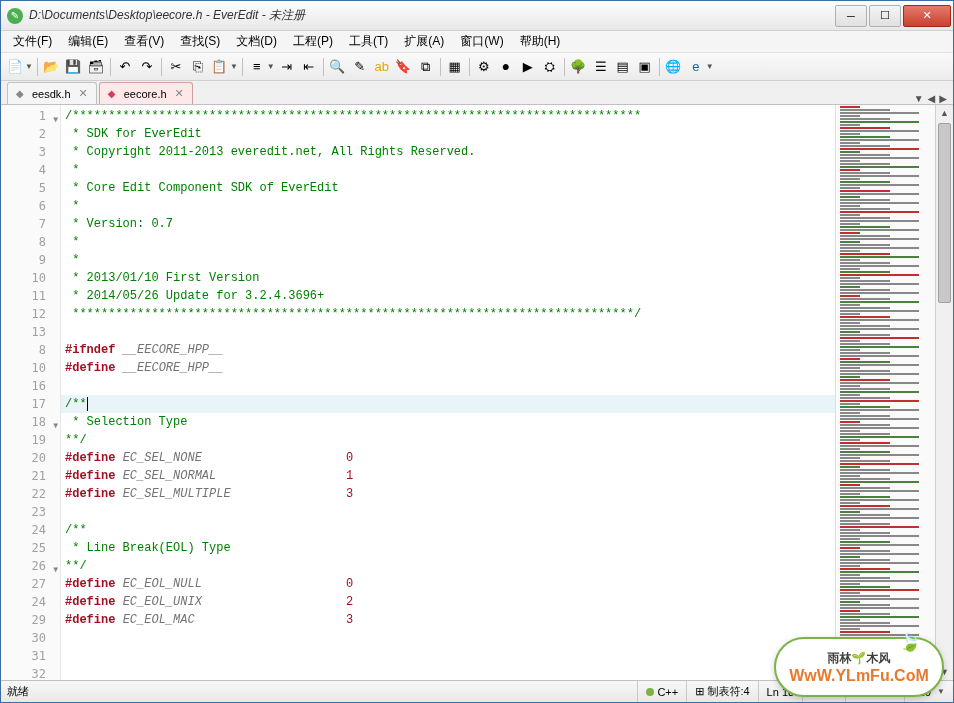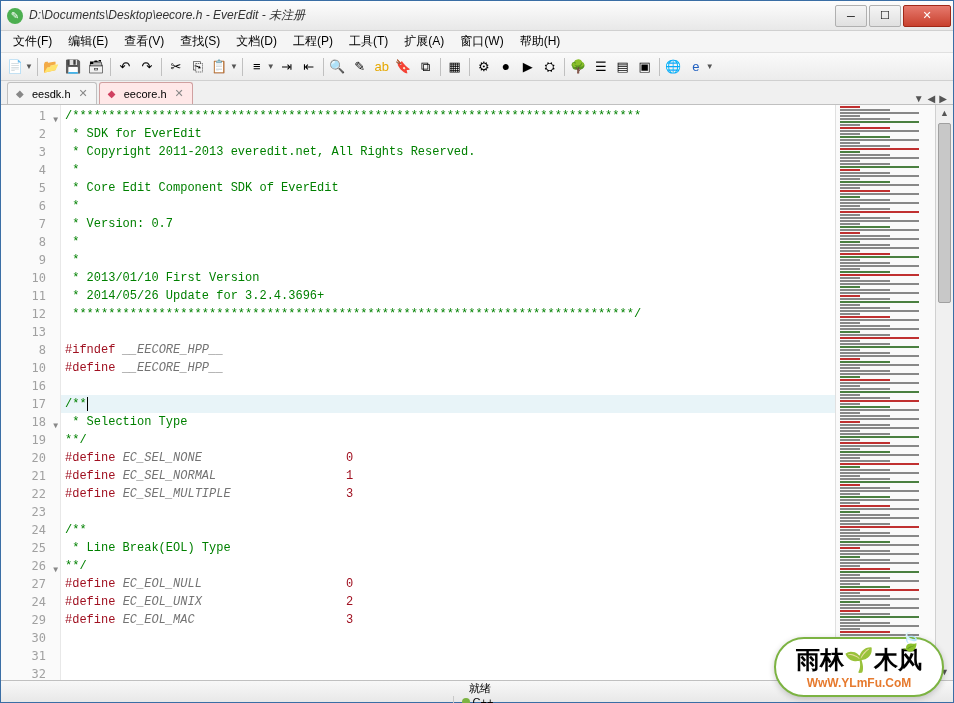--- a/index.html
+++ b/index.html
@@ -36,21 +36,21 @@
 
 
 .editor { flex: 1; display: flex; overflow: hidden; background: #fff; }
 .gutter { width: 60px; background: #fafafa; border-right: 1px solid #e8e8e8; font-family: Consolas, monospace; font-size: 12px; color: #a0a0a0; text-align: right; padding-top: 2px; }
 .gline { height: 18px; line-height: 18px; padding-right: 14px; position: relative; }
 .gline .fold { position: absolute; right: 2px; top: 4px; font-size: 8px; color: #888; }
 .code { flex: 1; font-family: Consolas, "Courier New", monospace; font-size: 12px; padding-top: 2px; position: relative; overflow: hidden; }
 .cline { height: 18px; line-height: 18px; white-space: pre; padding-left: 4px; }
 .cline.current { background: #e8f4f8; }
 .c-comment { color: #008000; }
-.c-keyword { color: #a01020; font-weight: normal; }
+.c-keyword { color: #a01020; font-weight: bold; }
 .c-ident { color: #737373; font-style: italic; }
 .c-num { color: #a01020; }
 .cursor { display: inline-block; width: 1px; height: 14px; background: #000; vertical-align: middle; animation: blink 1s infinite; }
 @keyframes blink { 50% { opacity: 0; } }
 
 
 .minimap { width: 100px; background: #fafafa; border-left: 1px solid #e0e0e0; position: relative; overflow: hidden; }
 .mmline { height: 2px; margin: 1px 4px; background: #888; }
 .mmline.red { background: #c03030; }
 .mmline.green { background: #4a8040; }
@@ -59,30 +59,30 @@
 .mmline.long { width: 80%; }
 
 
 .vscroll { width: 18px; background: #f0f0f0; border-left: 1px solid #d0d0d0; position: relative; }
 .vscroll-thumb { position: absolute; top: 18px; left: 2px; right: 2px; height: 180px; background: #c8c8c8; border: 1px solid #a0a0a0; border-radius: 2px; }
 .vscroll-btn { position: absolute; left: 0; right: 0; height: 16px; display: flex; align-items: center; justify-content: center; font-size: 9px; color: #555; }
 .vscroll-btn.up { top: 0; }
 .vscroll-btn.down { bottom: 0; }
 
 
-.statusbar { height: 22px; background: linear-gradient(#f8f8f8,#e8e8e8); border-top: 1px solid #c0c0c0; display: flex; align-items: center; font-size: 11px; flex-direction: column; }
+.statusbar { height: 22px; background: linear-gradient(#f8f8f8,#e8e8e8); border-top: 1px solid #c0c0c0; display: flex; align-items: center; font-size: 11px; }
 .status-left { flex: 1; padding-left: 6px; }
 .status-cell { padding: 0 8px; border-left: 1px solid #c8c8c8; height: 100%; display: flex; align-items: center; gap: 3px; }
 .status-cell .dot { width: 8px; height: 8px; background: #7cb342; border-radius: 50%; }
 .status-drop { font-size: 8px; margin-left: 3px; color: #555; }
 
 
 .watermark { position: absolute; right: 10px; bottom: 6px; width: 170px; height: 60px; background: #fff; border: 2px solid #7cb342; border-radius: 30px; display: flex; align-items: center; justify-content: center; flex-direction: column; font-weight: bold; box-shadow: 0 2px 6px rgba(0,0,0,0.2); z-index: 100; }
-.watermark-ch { font-size: 24px; color: #000000; }
-.watermark-url { font-size: 12px; color: #e67a2e; }
+.watermark-ch { font-size: 12px; color: #404040; }
+.watermark-url { font-size: 16px; color: #e67a2e; }
 .watermark-leaf { position: absolute; top: -8px; right: 20px; color: #7cb342; font-size: 18px; }
 </style>
 </head>
 <body>
 
 <div class="window">
   <div class="titlebar">
     <div class="titlebar-icon">✎</div>
     <div class="titlebar-text">D:\Documents\Desktop\eecore.h - EverEdit - 未注册</div>
     <div class="winbtns">

